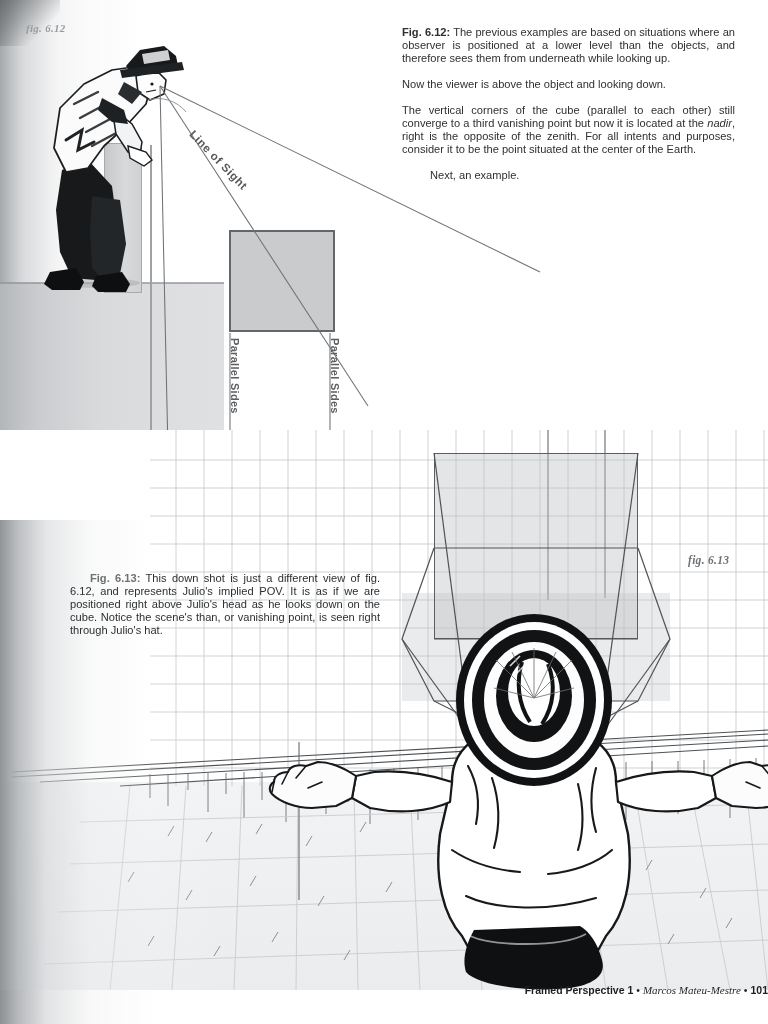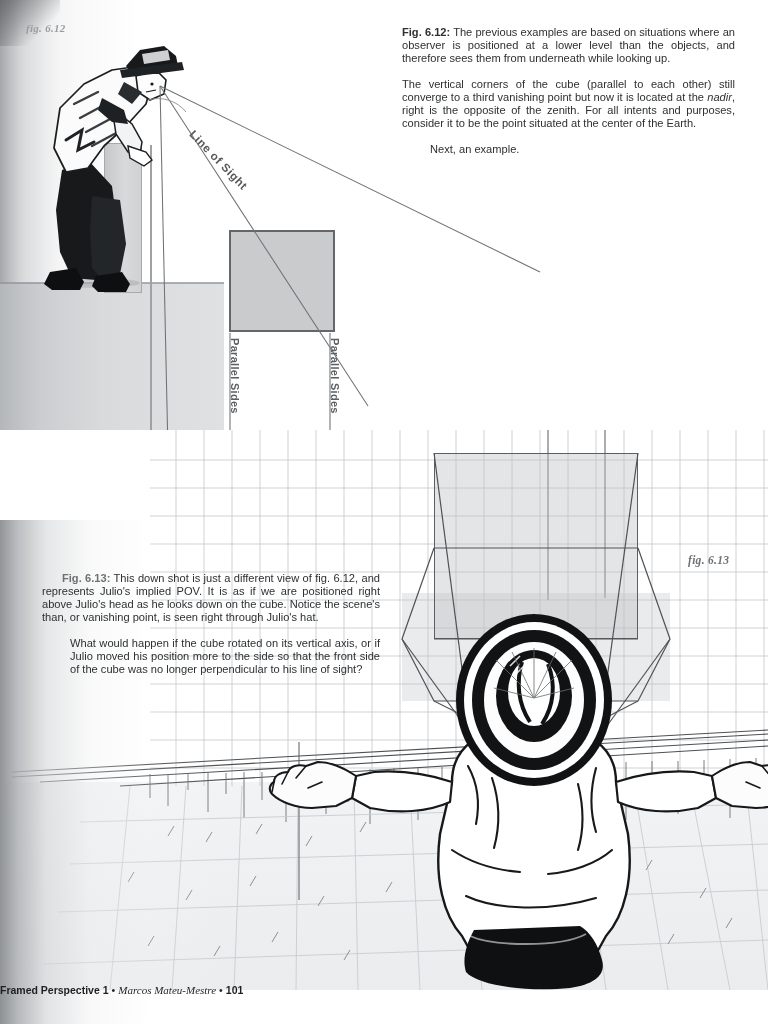--- a/index.html
+++ b/index.html
@@ -144,21 +144,21 @@
   .bodytext i{font-style:italic;}
 
   #text-right{left:402px;top:26px;width:333px;}
   #text-left{left:42px;top:572px;width:338px;}
   
   #text-left .fade{color:#6e7174;padding-left:20px;}
 
   
   .footer{
     position:absolute;left:0;top:984px;width:768px;
-    text-align:left;
+    text-align:right;
     font-size:10.5px;
     color:#1d1f21;
     font-family:"Liberation Sans", sans-serif;
   }
   .footer .ftitle{font-weight:700;}
   .footer .fauthor{font-style:italic;font-family:"Liberation Serif",serif;font-size:11px;}
   .footer .fpage{font-weight:700;}
   .footer .fdot{padding:0 3px;}
 
   
@@ -259,20 +259,21 @@
   </svg>
 
   <div class="lbl lbl-line-of-sight">Line of Sight</div>
   <div class="lbl lbl-par-1">Parallel Sides</div>
   <div class="lbl lbl-par-2">Parallel Sides</div>
 
   <div class="figcap figcap-612">fig. 6.12</div>
 
   <div class="bodytext" id="text-right">
     <p><b>Fig. 6.12:</b><span> The previous examples are based on situations where an observer is positioned at a lower level than the objects, and therefore sees them from underneath while looking up.</span></p>
+    <p><span>Now the viewer is above the object and looking down.</span></p>
     <p><span>The vertical corners of the cube (parallel to each other) still converge to a third vanishing point but now it is located at the </span><i>nadir</i><span>, right is the opposite of the zenith. For all intents and purposes, consider it to be the point situated at the center of the Earth.</span></p>
     <p><span>Next, an example.</span></p>
   </div>
 
   <div id="fig613">
     <div class="f613-upper-bg"></div>
     <div class="f613-floor"></div>
 
     <svg class="ovl" style="height:560px" viewBox="0 0 768 560" preserveAspectRatio="none">
       <defs>
@@ -511,20 +512,19 @@
       </g>
     </svg>
 
     <div class="figcap figcap-613" style="left:688px;top:124px;">fig. 6.13</div>
   </div>
 
   <div class="gutter-lower"></div>
 
   <div class="bodytext" id="text-left">
     <p><b class="fade">Fig. 6.13:</b><span> This down shot is just a different view of fig. 6.12, and represents Julio's implied POV. It is as if we are positioned right above Julio's head as he looks down on the cube. Notice the scene's than, or vanishing point, is seen right through Julio's hat.</span></p>
-    <p><span>What would happen if the cube rotated on its vertical axis, or if Julio moved his position more to the side so that the front side of the cube was no longer perpendicular to his line of sight?</span></p>
   </div>
 
   <div class="footer">
     <span class="ftitle">Framed Perspective 1</span><span class="fdot">•</span><span class="fauthor">Marcos Mateu-Mestre</span><span class="fdot">•</span><span class="fpage">101</span>
   </div>
 
 </div>
 
 </body></html>

